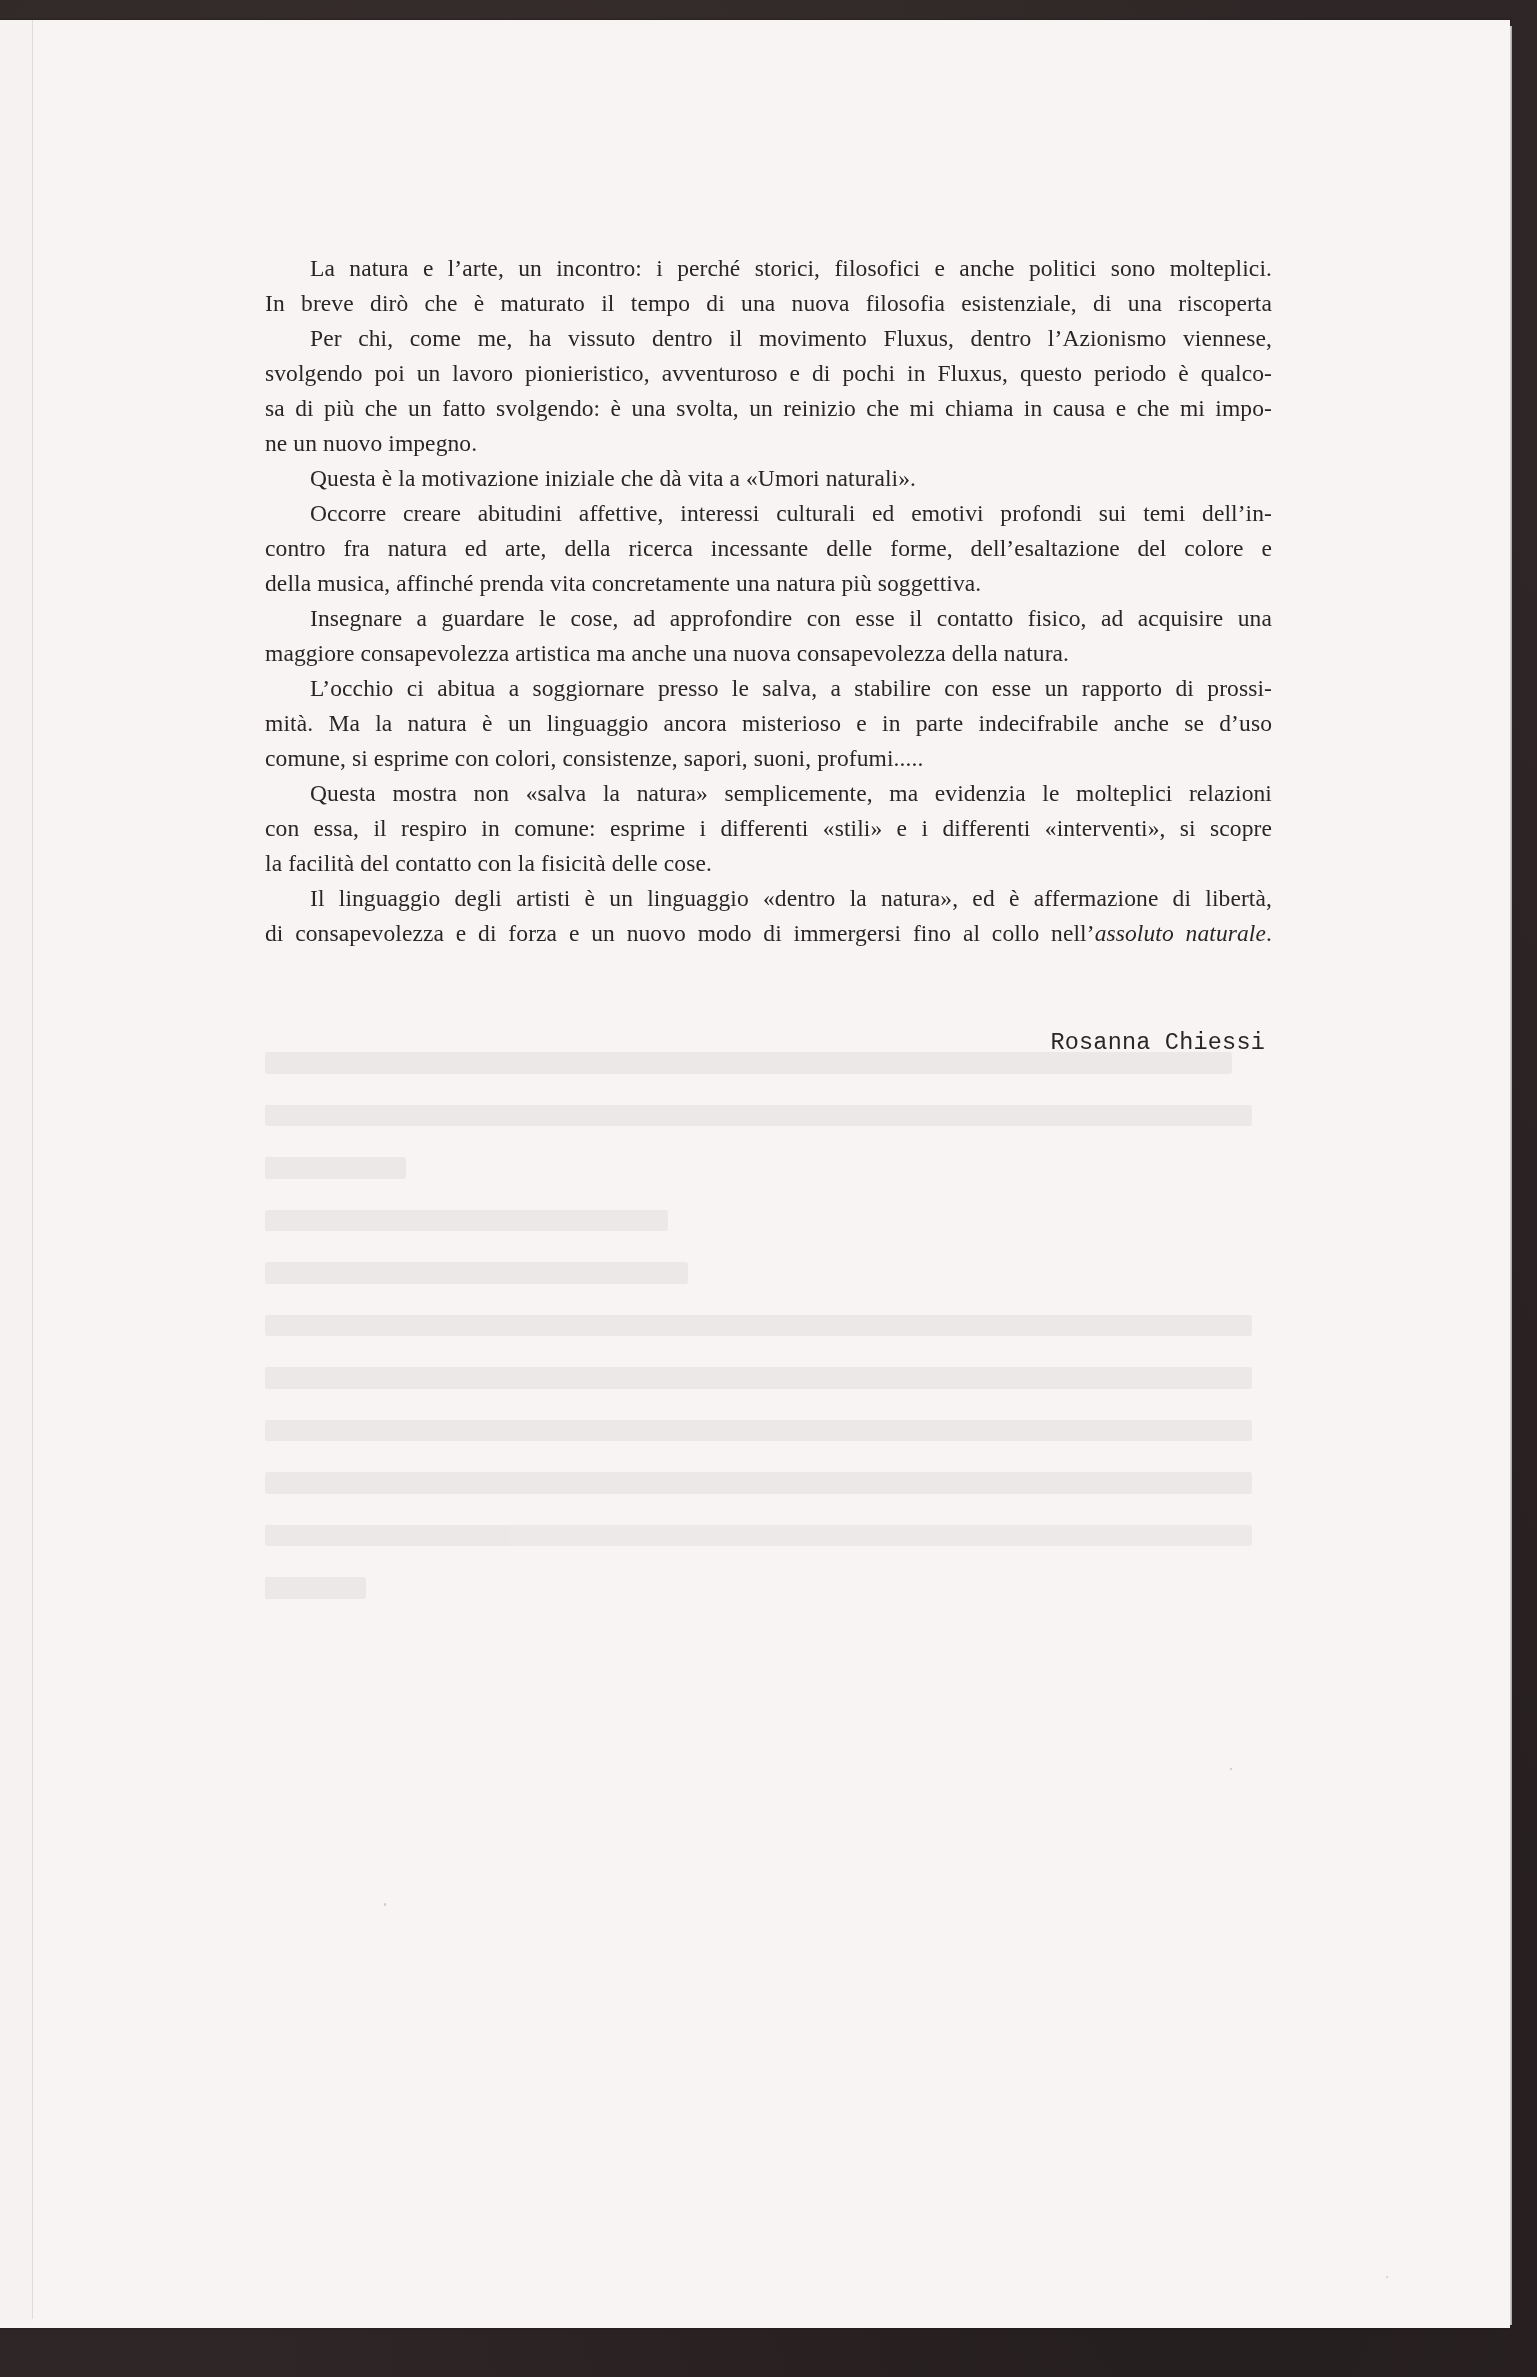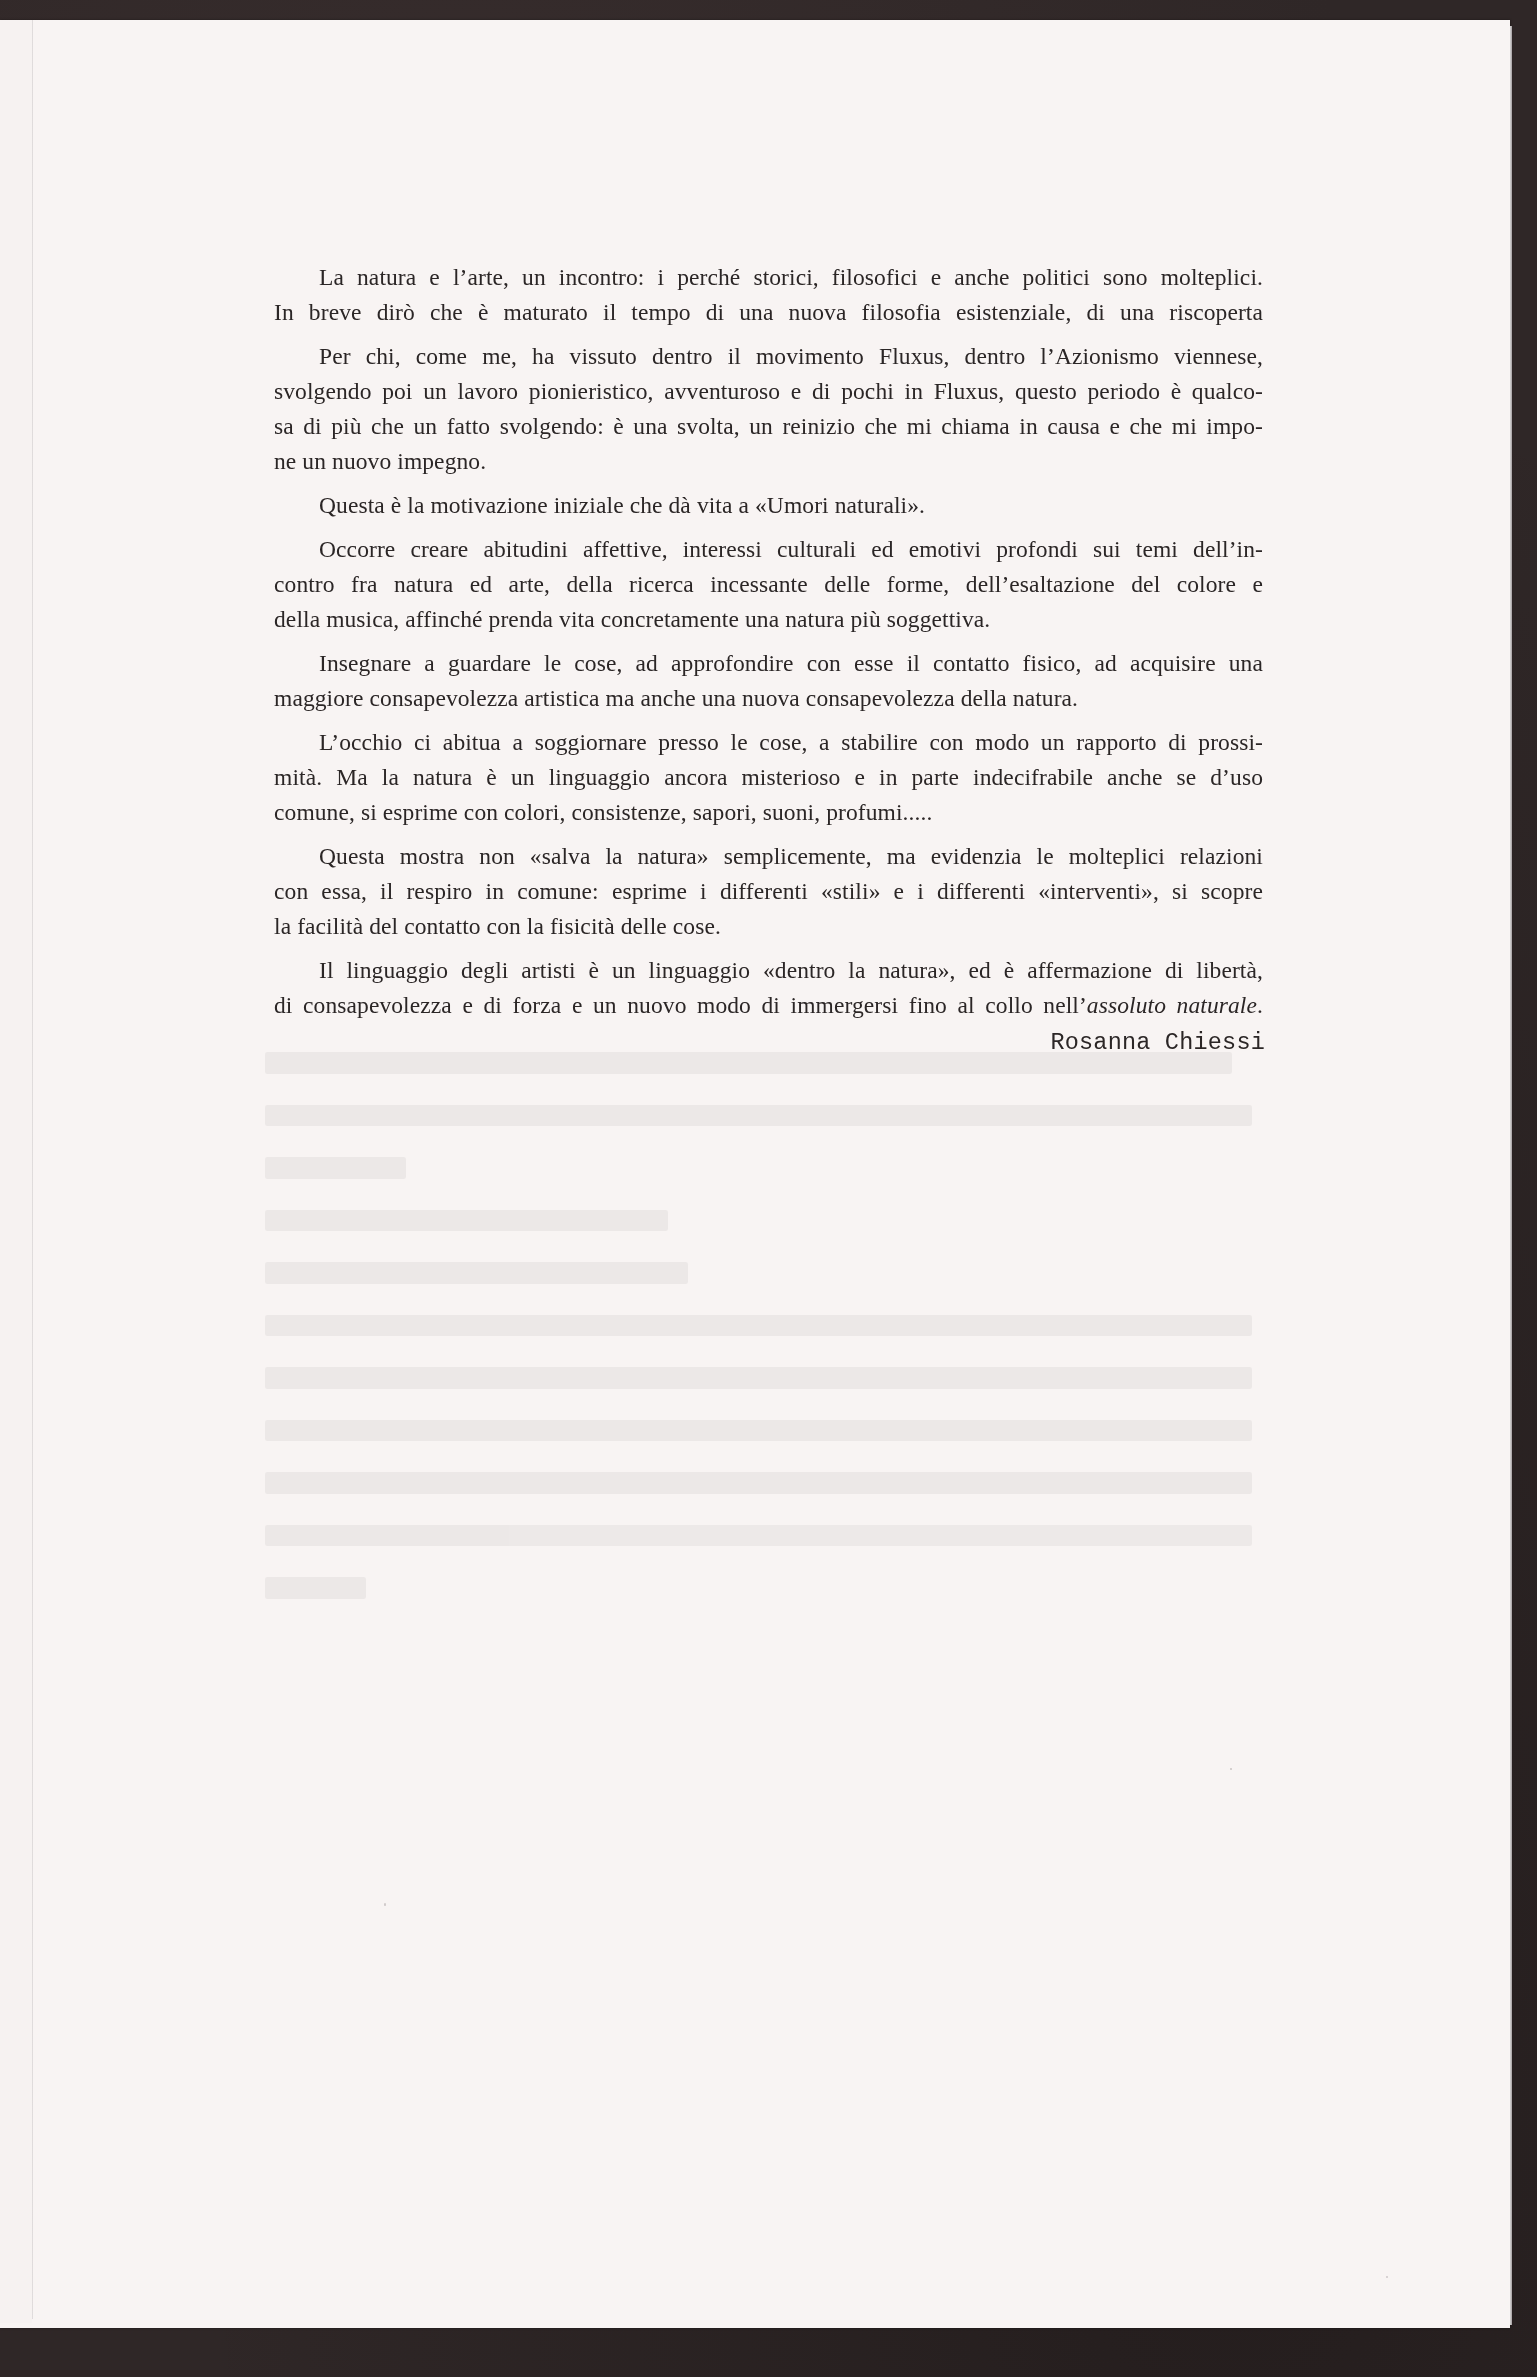--- a/index.html
+++ b/index.html
@@ -61,21 +61,21 @@
       top: 251px;
       width: 1007px;
       font-family: "Liberation Serif", "DejaVu Serif", serif;
       font-size: 23.5px;
       line-height: 35px;
       color: #2b2626;
       text-align: justify;
       letter-spacing: 0.1px;
     }
     .para {
-      margin: 9px;
+      margin: 0;
       text-indent: 45px;
     }
     .para .line {
       display: block;
       text-align: justify;
       text-align-last: justify;
     }
     .para .line.last {
       text-align-last: left;
     }
@@ -168,21 +168,21 @@
     <span class="line">contro fra natura ed arte, della ricerca incessante delle forme, dell’esaltazione del colore e</span>
     <span class="line last">della musica, affinché prenda vita concretamente una natura più soggettiva.</span>
   </p>
 
   <p class="para">
     <span class="line indent">Insegnare a guardare le cose, ad approfondire con esse il contatto fisico, ad acquisire una</span>
     <span class="line last">maggiore consapevolezza artistica ma anche una nuova consapevolezza della natura.</span>
   </p>
 
   <p class="para">
-    <span class="line indent">L’occhio ci abitua a soggiornare presso le cose, a stabilire con modo un rapporto di prossi-</span>
+    <span class="line indent">L’occhio ci abitua a soggiornare presso le salva, a stabilire con esse un rapporto di prossi-</span>
     <span class="line">mità. Ma la natura è un linguaggio ancora misterioso e in parte indecifrabile anche se d’uso</span>
     <span class="line last">comune, si esprime con colori, consistenze, sapori, suoni, profumi.....</span>
   </p>
 
   <p class="para">
     <span class="line indent">Questa mostra non «salva la natura» semplicemente, ma evidenzia le molteplici relazioni</span>
     <span class="line">con essa, il respiro in comune: esprime i differenti «stili» e i differenti «interventi», si scopre</span>
     <span class="line last">la facilità del contatto con la fisicità delle cose.</span>
   </p>
 

